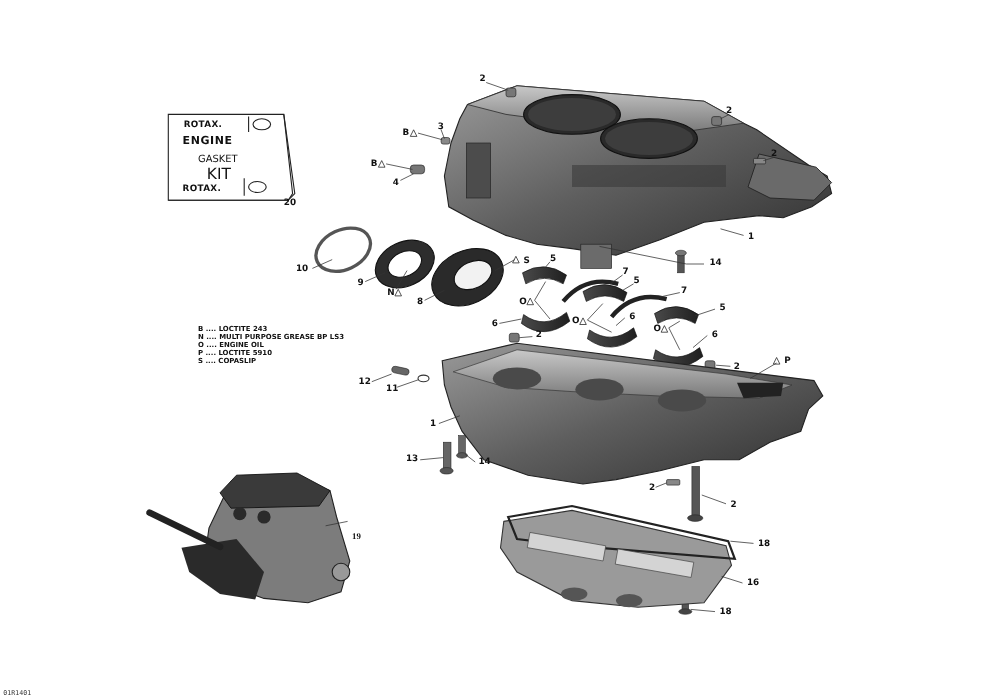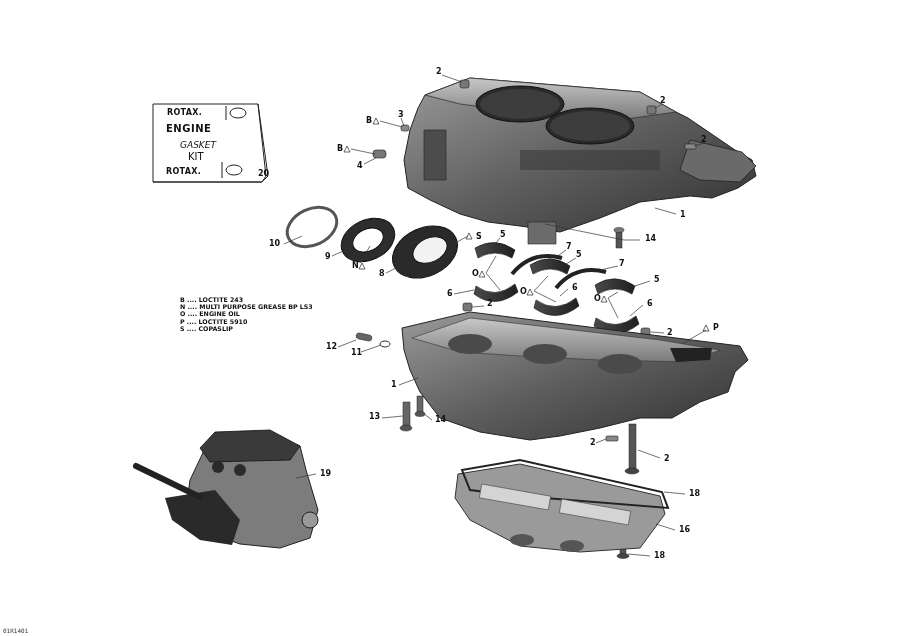--- a/index.html
+++ b/index.html
@@ -188,24 +188,24 @@
     <line x1="660" y1="458" x2="638" y2="450"></line>
     <line x1="316" y1="474" x2="296" y2="478"></line>
     <line x1="685" y1="494" x2="664" y2="492"></line>
     <line x1="675" y1="530" x2="656" y2="524"></line>
     <line x1="650" y1="556" x2="628" y2="554"></line>
   </g>
 </svg>
 
 <div class="abs kit-text" style="left:167px;top:108px;font-size:8px;font-weight:bold;letter-spacing:0.3px;">ROTAX.</div>
 <div class="abs kit-text" style="left:166px;top:123px;font-size:10px;font-weight:bold;letter-spacing:0.5px;">ENGINE</div>
-<div class="abs kit-text" style="left:180px;top:140px;font-size:9px;font-style:italic;">GASKET</div>
-<div class="abs kit-text" style="left:188px;top:151px;font-size:10px;">KIT</div>
+<div class="abs kit-text" style="left:180px;top:140px;font-size:9px;">GASKET</div>
+<div class="abs kit-text" style="left:188px;top:151px;font-size:14px;">KIT</div>
 <div class="abs kit-text" style="left:166px;top:167px;font-size:8px;font-weight:bold;letter-spacing:0.3px;">ROTAX.</div>
-<div class="callout" style="left:258px;top:170px;">20</div>
+<div class="callout" style="left:258px;top:180px;">20</div>
 
 <div class="legend">
   <div>B .... LOCTITE 243</div>
   <div>N .... MULTI PURPOSE GREASE BP LS3</div>
   <div>O .... ENGINE OIL</div>
   <div>P .... LOCTITE 5910</div>
   <div>S .... COPASLIP</div>
 </div>
 
 <div class="callout" style="left:436px;top:68px;">2</div>
@@ -236,18 +236,18 @@
 <div class="callout" style="left:647px;top:300px;">6</div>
 <div class="callout" style="left:667px;top:329px;">2</div>
 <div class="callout" style="left:713px;top:324px;">P</div>
 <div class="callout" style="left:326px;top:343px;">12</div>
 <div class="callout" style="left:351px;top:349px;">11</div>
 <div class="callout" style="left:391px;top:381px;">1</div>
 <div class="callout" style="left:369px;top:413px;">13</div>
 <div class="callout" style="left:435px;top:416px;">14</div>
 <div class="callout" style="left:590px;top:439px;">2</div>
 <div class="callout" style="left:664px;top:455px;">2</div>
-<div class="callout" style="left:320px;top:470px;">19</div>
+<div class="callout" style="left:320px;top:484px;font-family:Liberation Serif, serif;">19</div>
 <div class="callout" style="left:689px;top:490px;">18</div>
 <div class="callout" style="left:679px;top:526px;">16</div>
 <div class="callout" style="left:654px;top:552px;text-align:right;">18</div>
 
 <div class="footer-code">01R1401</div>
 
 </body></html>

